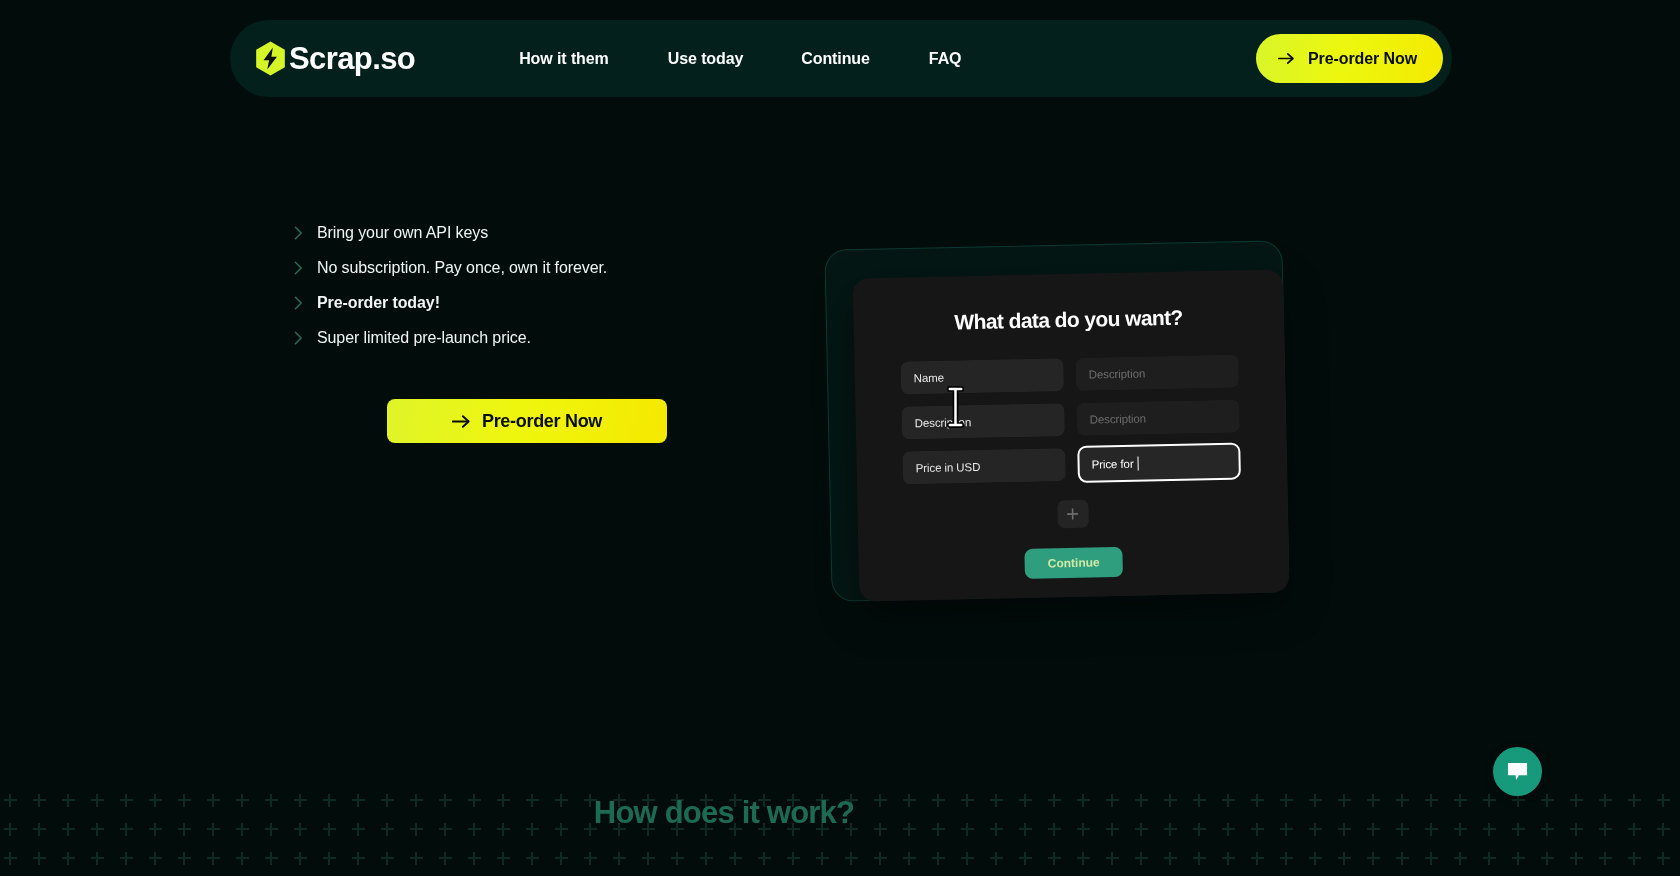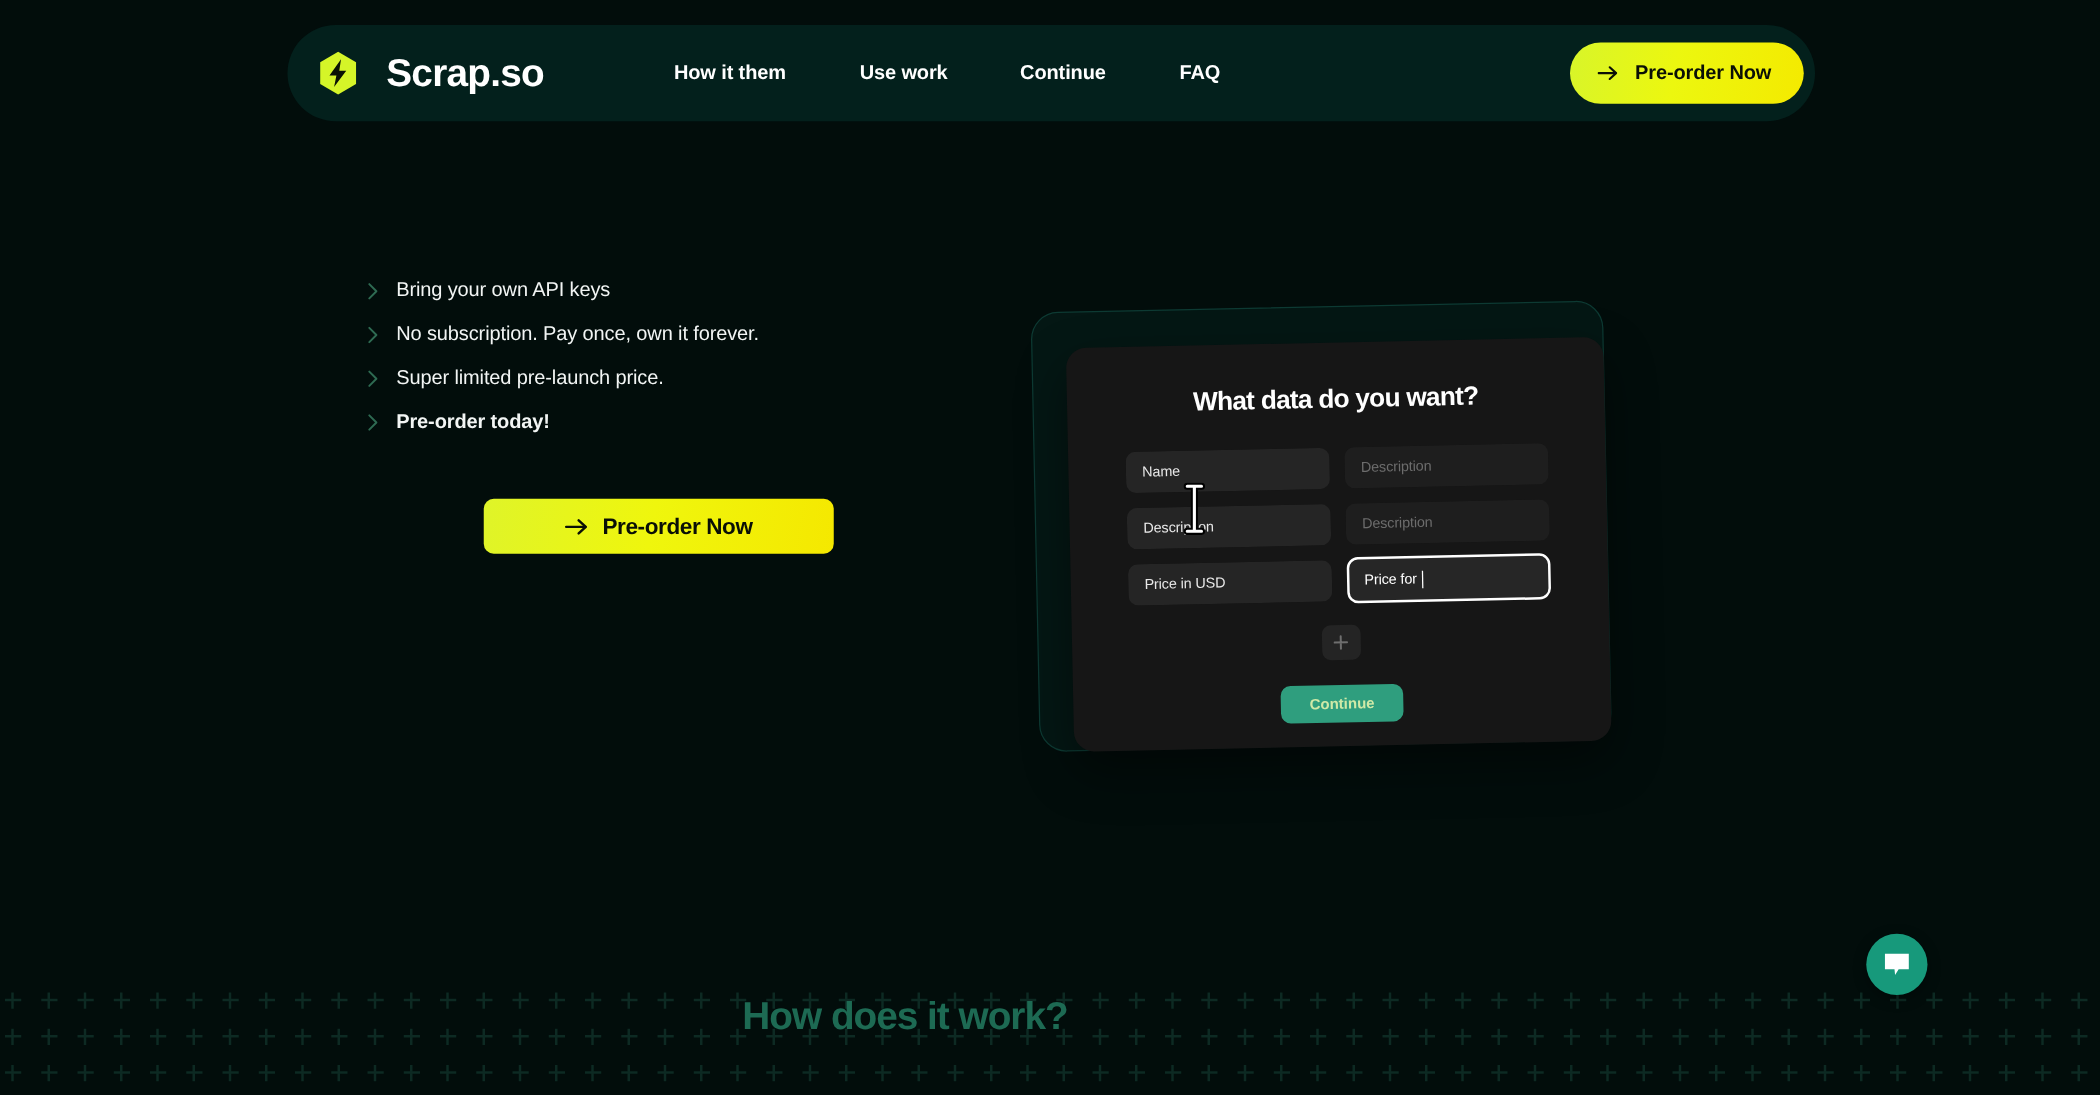--- a/index.html
+++ b/index.html
@@ -59,21 +59,21 @@
     background: #03201c;
     border-radius: 39px;
     display: flex;
     align-items: center;
     padding: 0 9px 0 22px;
   }
 
   .brand {
     display: flex;
     align-items: center;
-    gap: 20px;
+    gap: 0;
     text-decoration: none;
   }
   .brand-mark {
     width: 37px;
     height: 37px;
     display: block;
   }
   .brand-name {
     font-size: 31px;
     font-weight: 700;
@@ -524,21 +524,21 @@
       <svg class="brand-mark" viewBox="0 0 40 40">
         <path d="M20 1.5 L35.5 10.5 L35.5 29.5 L20 38.5 L4.5 29.5 L4.5 10.5 Z" fill="#d5f528"></path>
         <path d="M22.5 8 L12.5 22 L18.5 22 L16.5 32 L27 18 L21 18 Z" fill="#0b1304"></path>
       </svg>
       <span class="brand-name">Scrap.so</span>
     </a>
 
     <nav class="nav">
       <a class="nav-link" href="#">How it them</a>
       <span class="nav-sp1"></span>
-      <a class="nav-link" href="#">Use work</a>
+      <a class="nav-link" href="#">Use today</a>
       <span class="nav-sp2"></span>
       <a class="nav-link" href="#">Continue</a>
       <span class="nav-sp3"></span>
       <a class="nav-link" href="#">FAQ</a>
     </nav>
 
     <button class="btn-preorder-nav">
       <svg class="arrow-ico" viewBox="0 0 20 14">
         <path d="M1 7 H17" stroke="#0a0f06" stroke-width="2" stroke-linecap="round" fill="none"></path>
         <path d="M11.5 1.5 L17.5 7 L11.5 12.5" stroke="#0a0f06" stroke-width="2" stroke-linecap="round" stroke-linejoin="round" fill="none"></path>
@@ -561,27 +561,27 @@
       <li class="feature-item">
         <svg class="chev" viewBox="0 0 10 16">
           <path d="M1.5 1.5 L8 8 L1.5 14.5" stroke="#2e6a52" stroke-width="1.8" fill="none" stroke-linecap="round" stroke-linejoin="round"></path>
         </svg>
         <span class="feature-text">No subscription. Pay once, own it forever.</span>
       </li>
       <li class="feature-item">
         <svg class="chev" viewBox="0 0 10 16">
           <path d="M1.5 1.5 L8 8 L1.5 14.5" stroke="#2e6a52" stroke-width="1.8" fill="none" stroke-linecap="round" stroke-linejoin="round"></path>
         </svg>
-        <span class="feature-text">Super limited pre-launch price.</span>
+        <span class="feature-text bold">Pre-order today!</span>
       </li>
       <li class="feature-item">
         <svg class="chev" viewBox="0 0 10 16">
           <path d="M1.5 1.5 L8 8 L1.5 14.5" stroke="#2e6a52" stroke-width="1.8" fill="none" stroke-linecap="round" stroke-linejoin="round"></path>
         </svg>
-        <span class="feature-text bold">Pre-order today!</span>
+        <span class="feature-text">Super limited pre-launch price.</span>
       </li>
     </ul>
 
     <button class="btn-preorder-hero">
       <svg class="arrow-ico-lg" viewBox="0 0 20 14">
         <path d="M1 7 H17" stroke="#0a0f06" stroke-width="2.1" stroke-linecap="round" fill="none"></path>
         <path d="M11.5 1.5 L17.5 7 L11.5 12.5" stroke="#0a0f06" stroke-width="2.1" stroke-linecap="round" stroke-linejoin="round" fill="none"></path>
       </svg>
       <span>Pre-order Now</span>
     </button>

